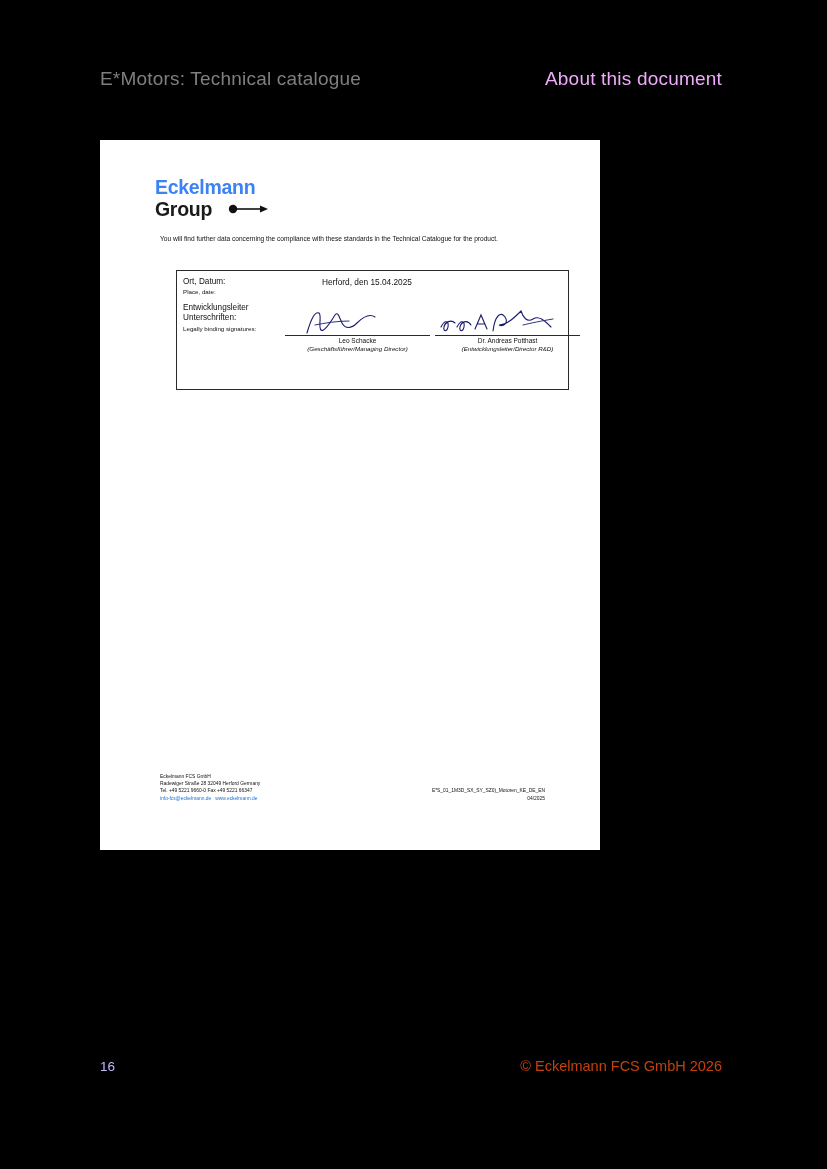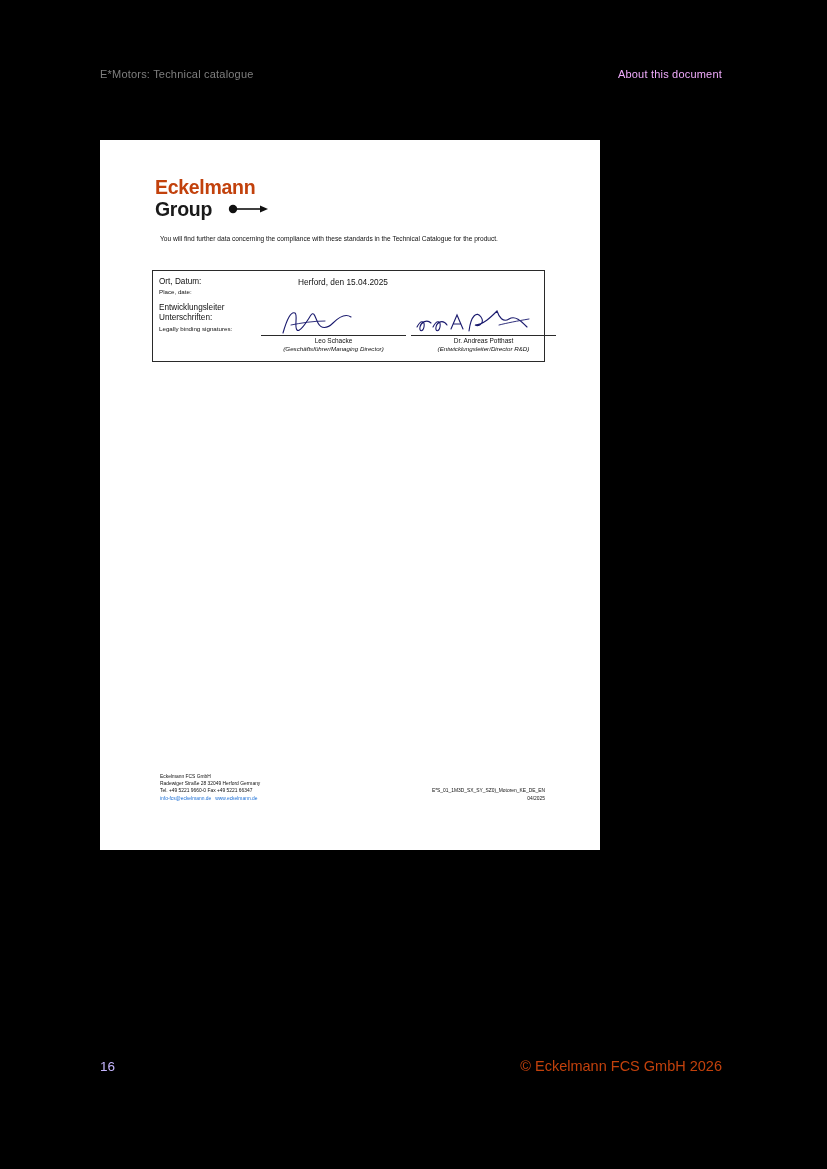--- a/index.html
+++ b/index.html
@@ -18,21 +18,21 @@
   
   .page-header {
     position: absolute;
     top: 68px;
     left: 100px;
     right: 105px;
     display: flex;
     justify-content: space-between;
     align-items: baseline;
     color: #7a7a7a;
-    font-size: 11px;
+    font-size: 19px;
     letter-spacing: 0.2px;
   }
   .page-header .left  { color: #7f7f7f; }
   .page-header .right { color: #f0abfc; }
 
   
   .page-footer {
     position: absolute;
     bottom: 95px;
     left: 100px;
@@ -56,21 +56,21 @@
     background: #ffffff;
   }
 
   
   .logo-block {
     position: absolute;
     left: 55px;
     top: 38px;
   }
   .logo-eckelmann {
-    color: #c2410c;
+    color: #3b82f6;
     font-weight: bold;
     font-size: 19.5px;
     letter-spacing: -0.3px;
     line-height: 1;
   }
   .logo-group-row {
     display: flex;
     align-items: center;
     margin-top: 2px;
     gap: 8px;
@@ -104,24 +104,24 @@
   .std-note .en {
     color: #111;
     font-size: 6.6px;
     line-height: 1.35;
     margin-top: 2px;
   }
 
   
   .sig-box {
     position: absolute;
-    left: 52px;
+    left: 76px;
     top: 130px;
     width: 393px;
-    height: 92px;
+    height: 120px;
     border: 1px solid #2a2a2a;
     box-sizing: border-box;
     padding-left: 44px;
   }
   .sig-place {
     position: absolute;
     left: 6px;
     top: 6px;
     font-size: 8.2px;
     color: #111;

